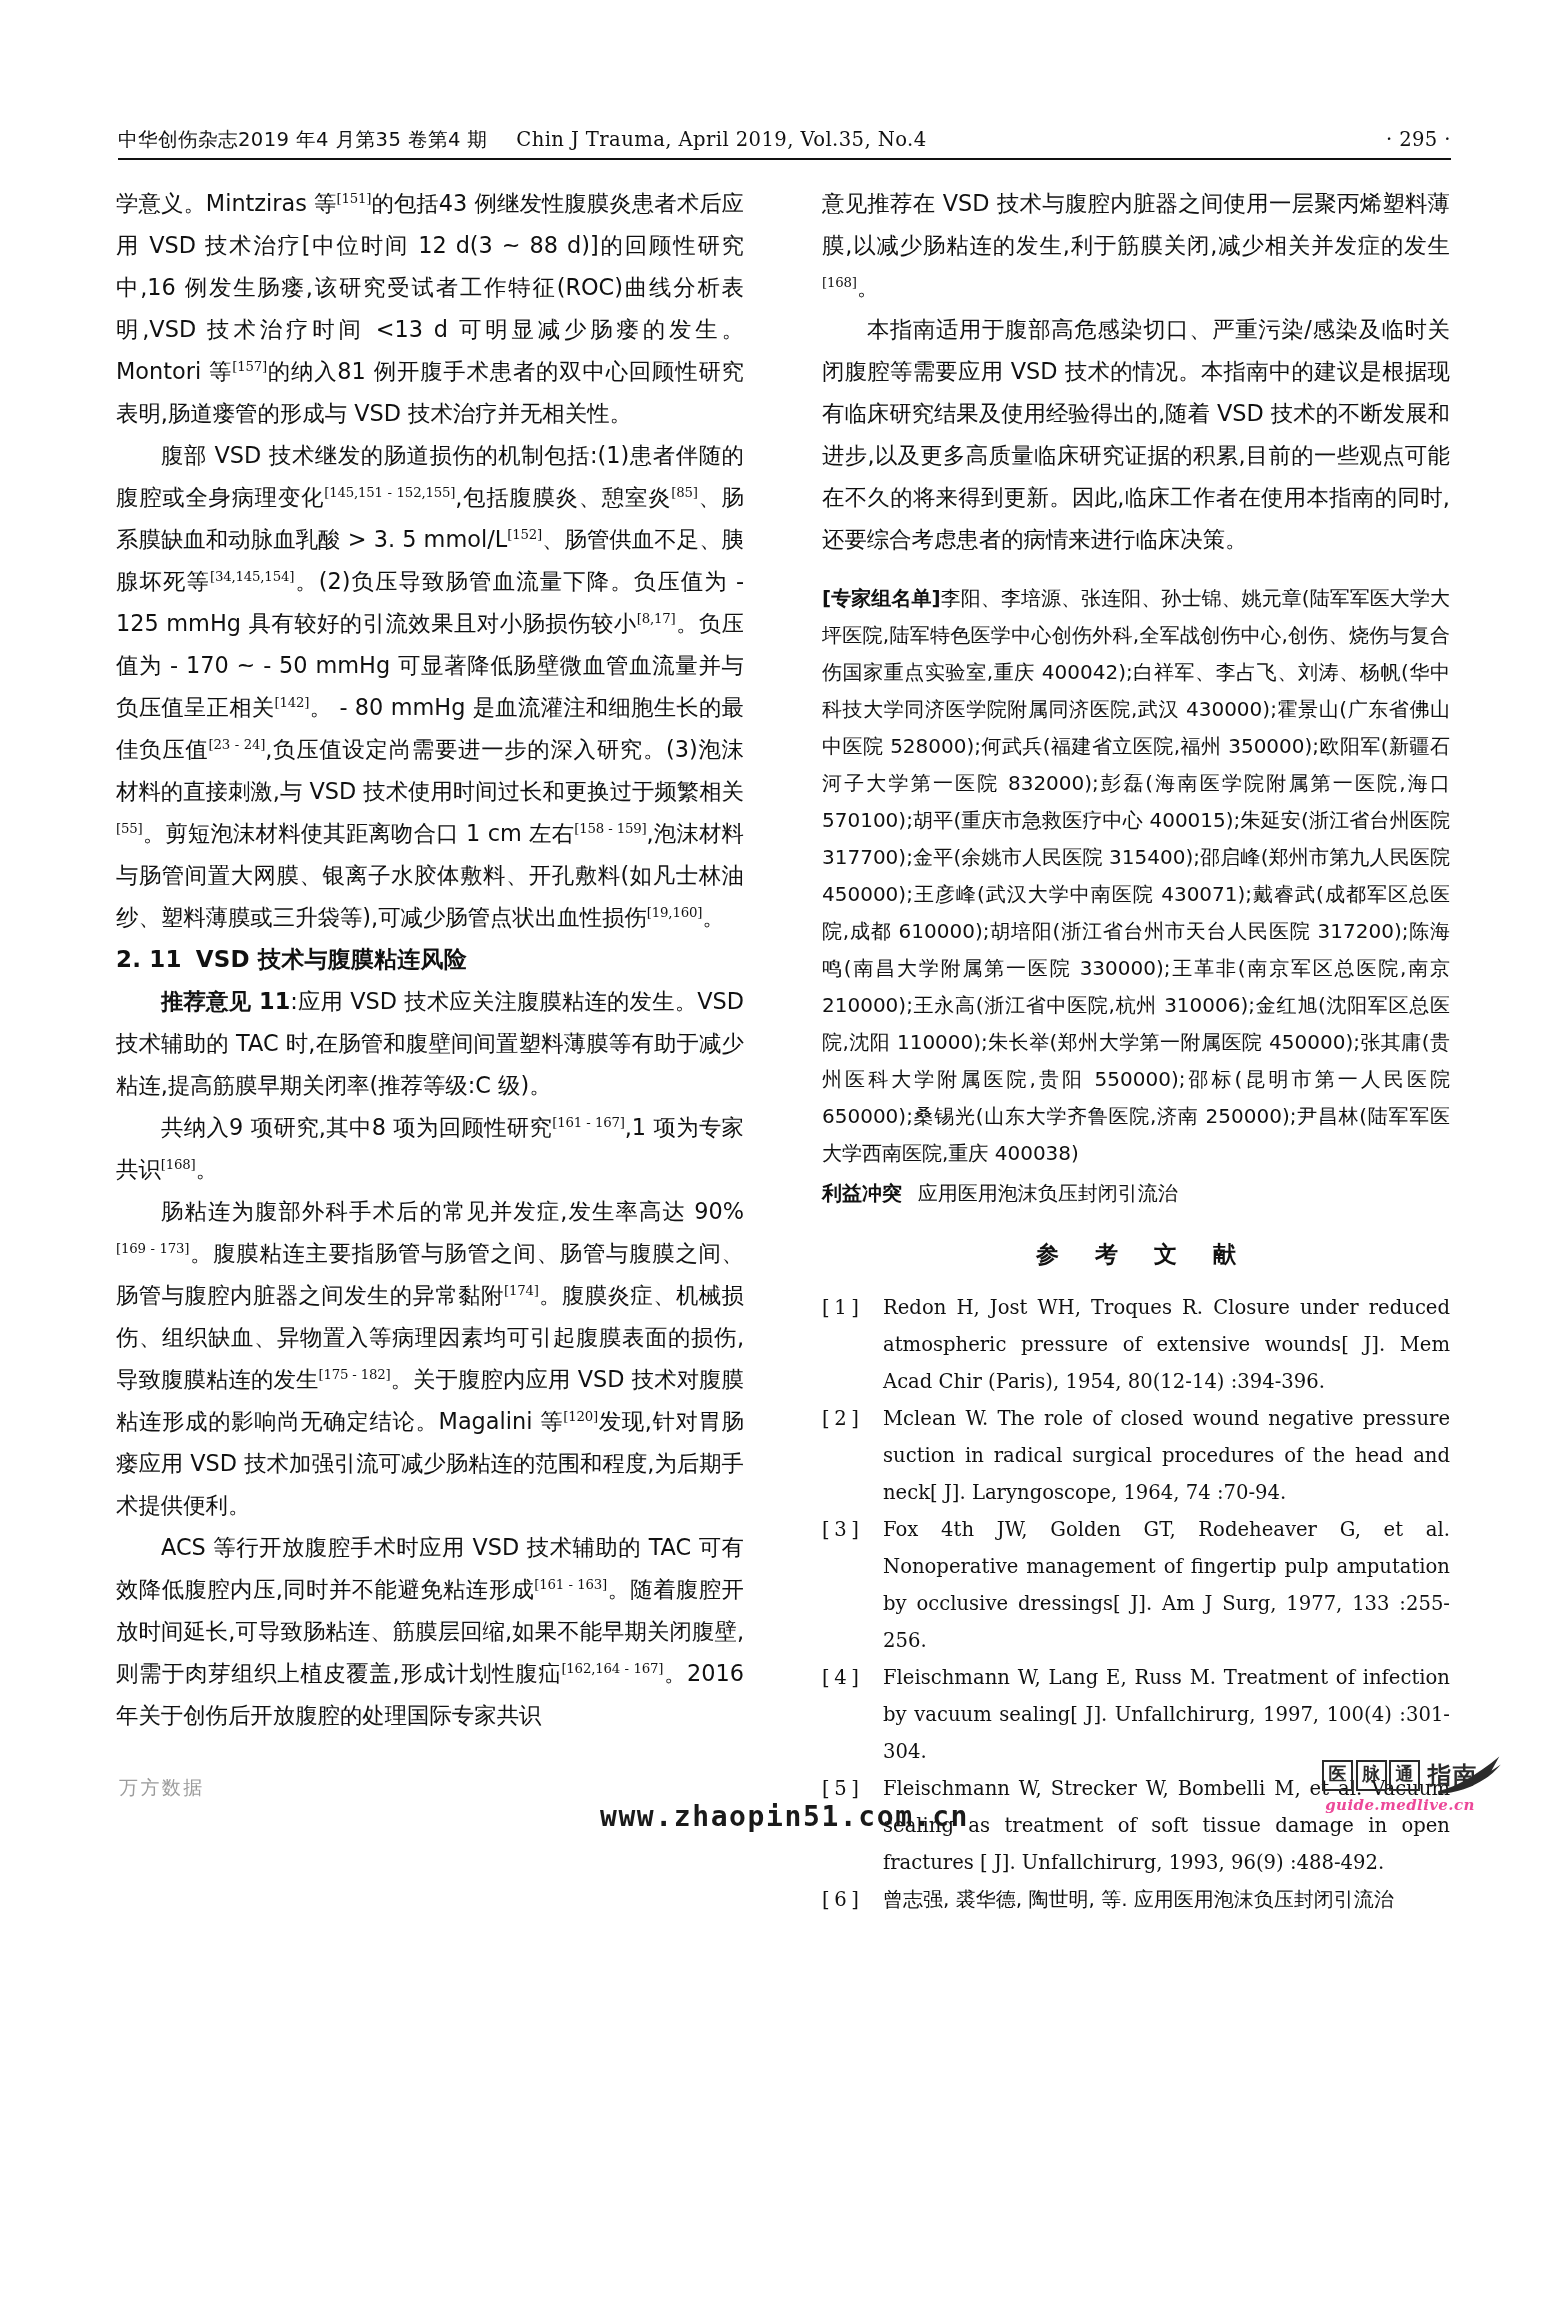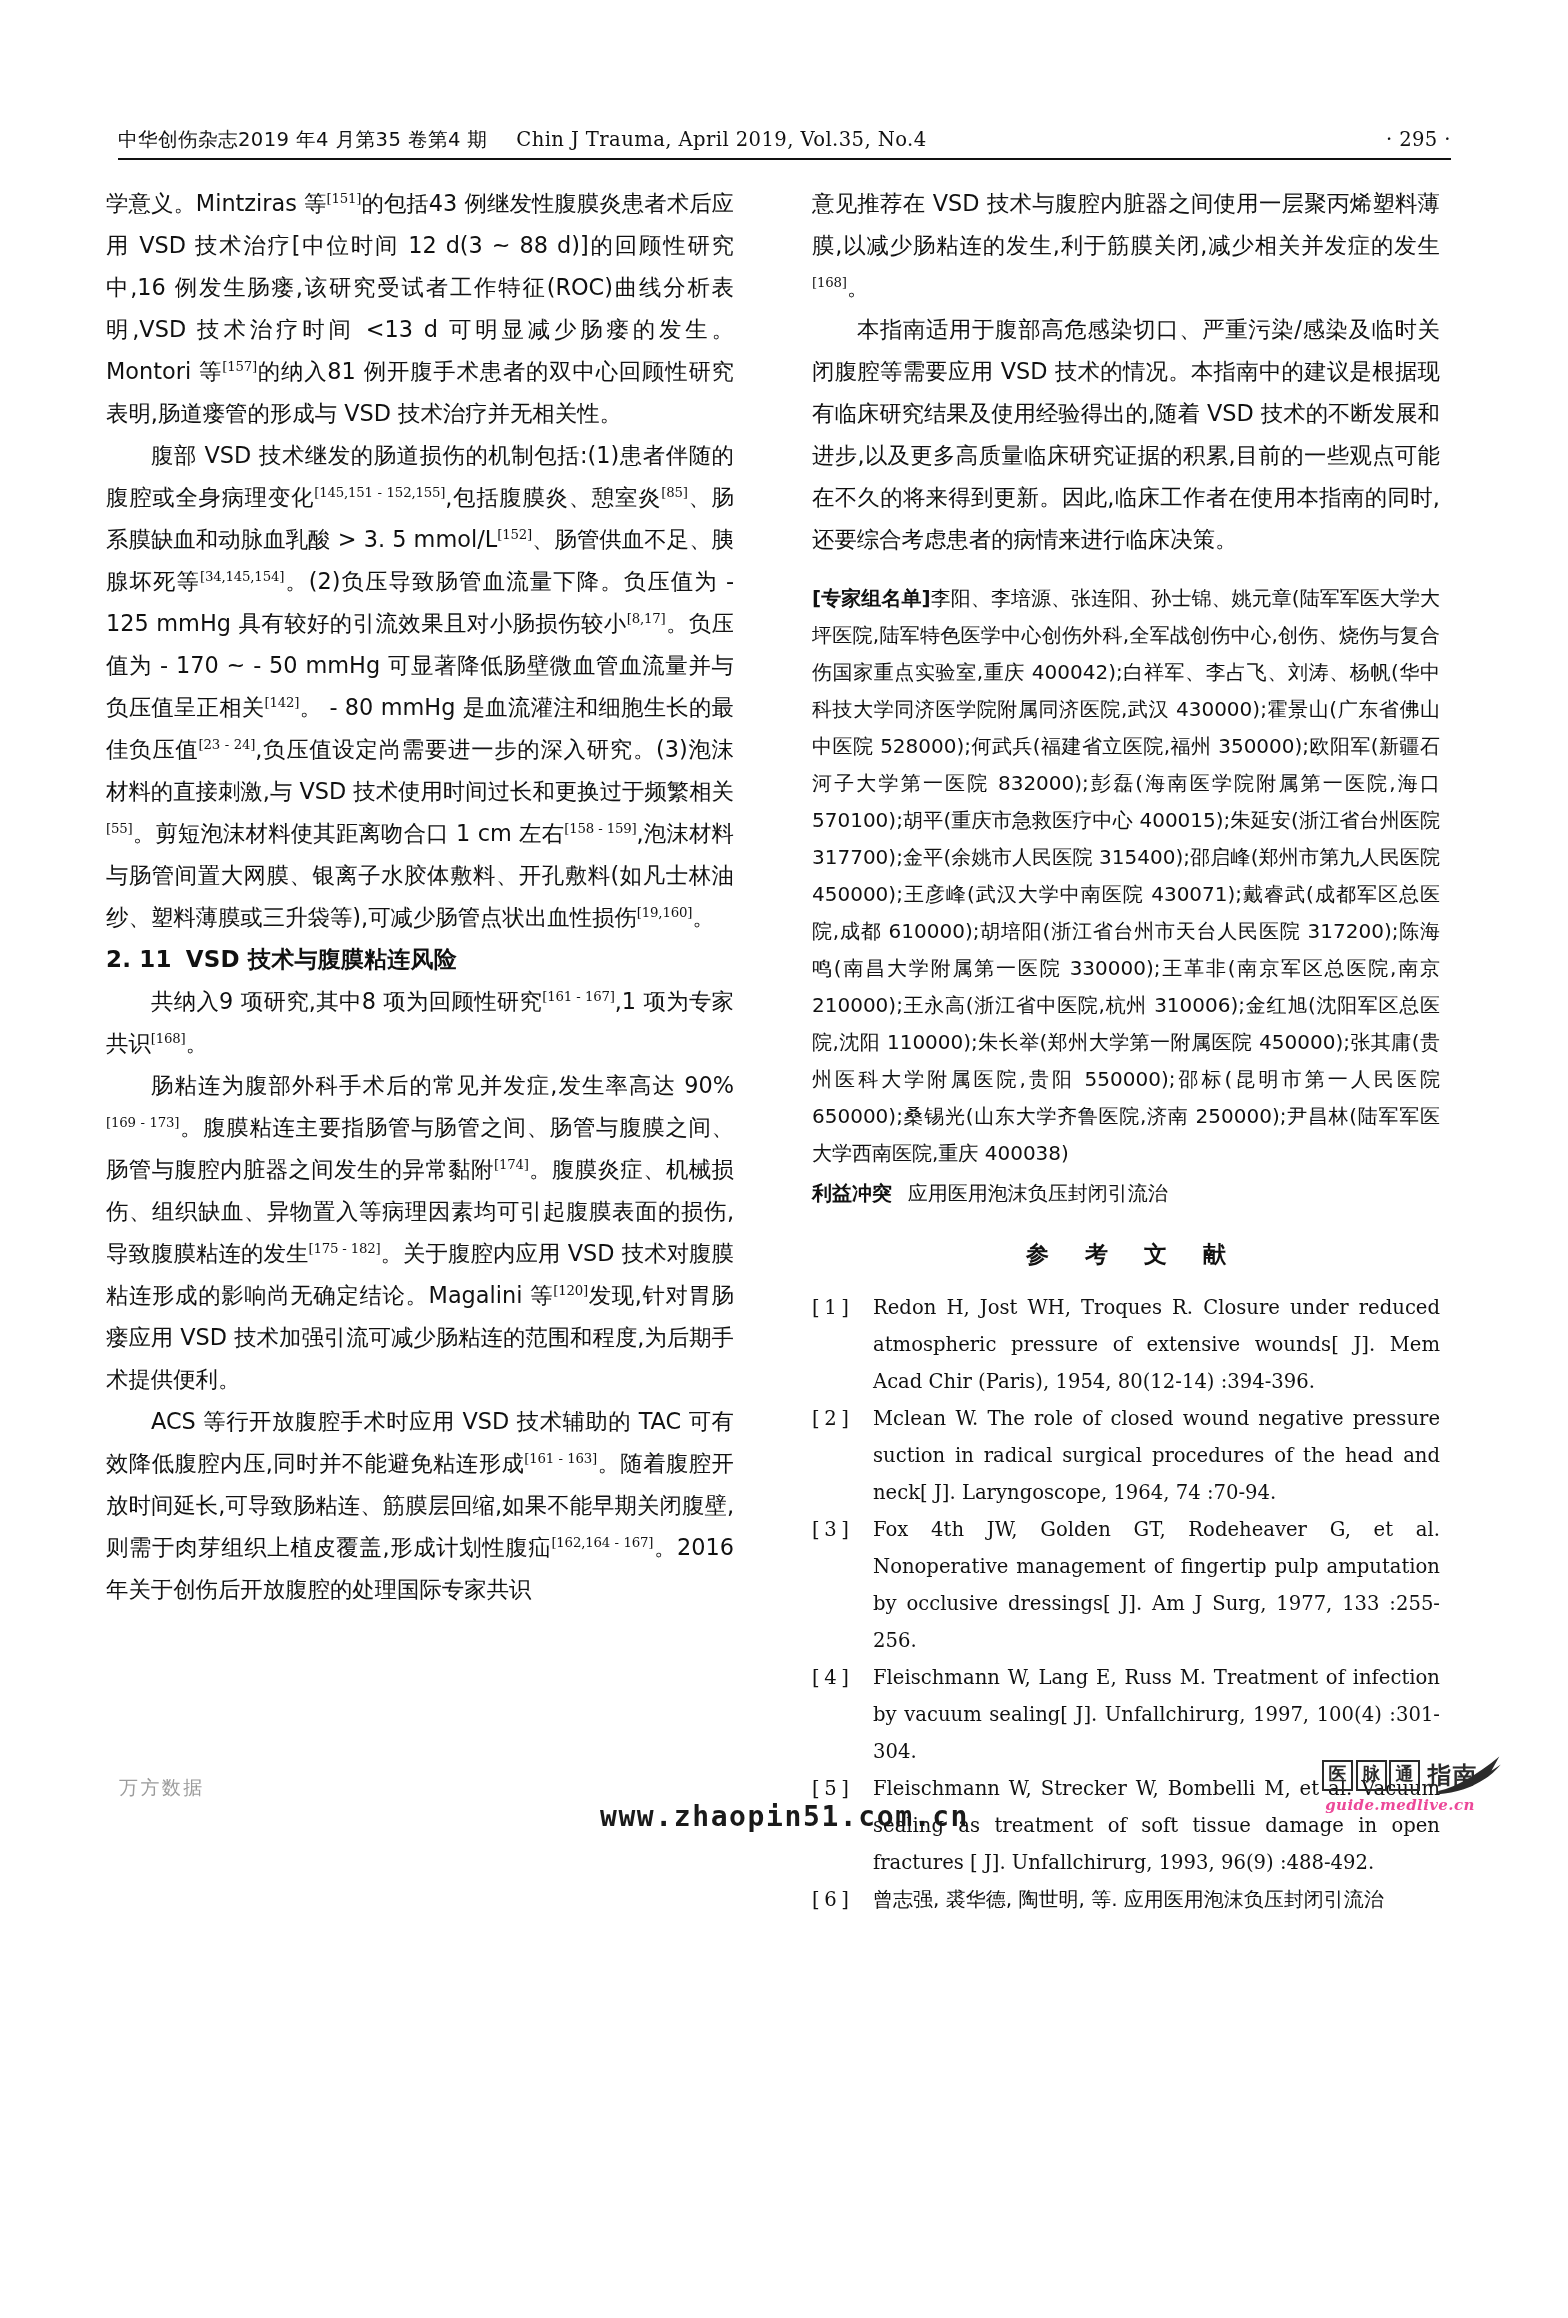--- a/index.html
+++ b/index.html
@@ -36,21 +36,21 @@
     letter-spacing: 0.4px;
   }
   .runhead-left { white-space: nowrap; }
   .runhead-left .cn { font-family: "DejaVu Sans", "Liberation Sans", sans-serif; font-size: 19.6px; }
   .runhead-left .en { font-family: "DejaVu Serif", "Liberation Serif", serif; font-size: 19.6px; }
   .runhead-right { font-size: 19.6px; white-space: nowrap; }
 
   
   .cols {
     position: absolute;
-    left: 106px;
+    left: 116px;
     top: 182px;
     width: 1333px;
     height: 2000px;
   }
   .col {
     position: absolute;
     top: 0;
     width: 628px;
   }
   .col-left  { left: 0; }
@@ -241,20 +241,21 @@
   <div class="cols">
 
     <div class="col col-left">
 
       <p class="body"><span>学意义。Mintziras 等</span><sup class="ref">[151]</sup><span>的包括43 例继发性腹膜炎患者术后应用 VSD 技术治疗[中位时间 12 d(3 ~ 88 d)]的回顾性研究中,16 例发生肠瘘,该研究受试者工作特征(ROC)曲线分析表明,VSD 技术治疗时间 &lt;13 d 可明显减少肠瘘的发生。Montori 等</span><sup class="ref">[157]</sup><span>的纳入81 例开腹手术患者的双中心回顾性研究表明,肠道瘘管的形成与 VSD 技术治疗并无相关性。</span></p>
 
       <p class="body indent"><span>腹部 VSD 技术继发的肠道损伤的机制包括:(1)患者伴随的腹腔或全身病理变化</span><sup class="ref">[145,151 - 152,155]</sup><span>,包括腹膜炎、憩室炎</span><sup class="ref">[85]</sup><span>、肠系膜缺血和动脉血乳酸 &gt; 3. 5 mmol/L</span><sup class="ref">[152]</sup><span>、肠管供血不足、胰腺坏死等</span><sup class="ref">[34,145,154]</sup><span>。(2)负压导致肠管血流量下降。负压值为 - 125 mmHg 具有较好的引流效果且对小肠损伤较小</span><sup class="ref">[8,17]</sup><span>。负压值为 - 170 ~ - 50 mmHg 可显著降低肠壁微血管血流量并与负压值呈正相关</span><sup class="ref">[142]</sup><span>。 - 80 mmHg 是血流灌注和细胞生长的最佳负压值</span><sup class="ref">[23 - 24]</sup><span>,负压值设定尚需要进一步的深入研究。(3)泡沫材料的直接刺激,与 VSD 技术使用时间过长和更换过于频繁相关</span><sup class="ref">[55]</sup><span>。剪短泡沫材料使其距离吻合口 1 cm 左右</span><sup class="ref">[158 - 159]</sup><span>,泡沫材料与肠管间置大网膜、银离子水胶体敷料、开孔敷料(如凡士林油纱、塑料薄膜或三升袋等),可减少肠管点状出血性损伤</span><sup class="ref">[19,160]</sup><span>。</span></p>
 
       <h3 class="subsection"><span class="num">2. 11</span><span>VSD 技术与腹膜粘连风险</span></h3>
 
+      <p class="body indent"><span class="rec-label">推荐意见 11</span><span>:应用 VSD 技术应关注腹膜粘连的发生。VSD 技术辅助的 TAC 时,在肠管和腹壁间间置塑料薄膜等有助于减少粘连,提高筋膜早期关闭率(推荐等级:C 级)。</span></p>
 
       <p class="body indent"><span>共纳入9 项研究,其中8 项为回顾性研究</span><sup class="ref">[161 - 167]</sup><span>,1 项为专家共识</span><sup class="ref">[168]</sup><span>。</span></p>
 
       <p class="body indent"><span>肠粘连为腹部外科手术后的常见并发症,发生率高达 90%</span><sup class="ref">[169 - 173]</sup><span>。腹膜粘连主要指肠管与肠管之间、肠管与腹膜之间、肠管与腹腔内脏器之间发生的异常黏附</span><sup class="ref">[174]</sup><span>。腹膜炎症、机械损伤、组织缺血、异物置入等病理因素均可引起腹膜表面的损伤,导致腹膜粘连的发生</span><sup class="ref">[175 - 182]</sup><span>。关于腹腔内应用 VSD 技术对腹膜粘连形成的影响尚无确定结论。Magalini 等</span><sup class="ref">[120]</sup><span>发现,针对胃肠瘘应用 VSD 技术加强引流可减少肠粘连的范围和程度,为后期手术提供便利。</span></p>
 
       <p class="body indent"><span>ACS 等行开放腹腔手术时应用 VSD 技术辅助的 TAC 可有效降低腹腔内压,同时并不能避免粘连形成</span><sup class="ref">[161 - 163]</sup><span>。随着腹腔开放时间延长,可导致肠粘连、筋膜层回缩,如果不能早期关闭腹壁,则需于肉芽组织上植皮覆盖,形成计划性腹疝</span><sup class="ref">[162,164 - 167]</sup><span>。2016 年关于创伤后开放腹腔的处理国际专家共识</span></p>
 
     </div>
 
     <div class="col col-right">

